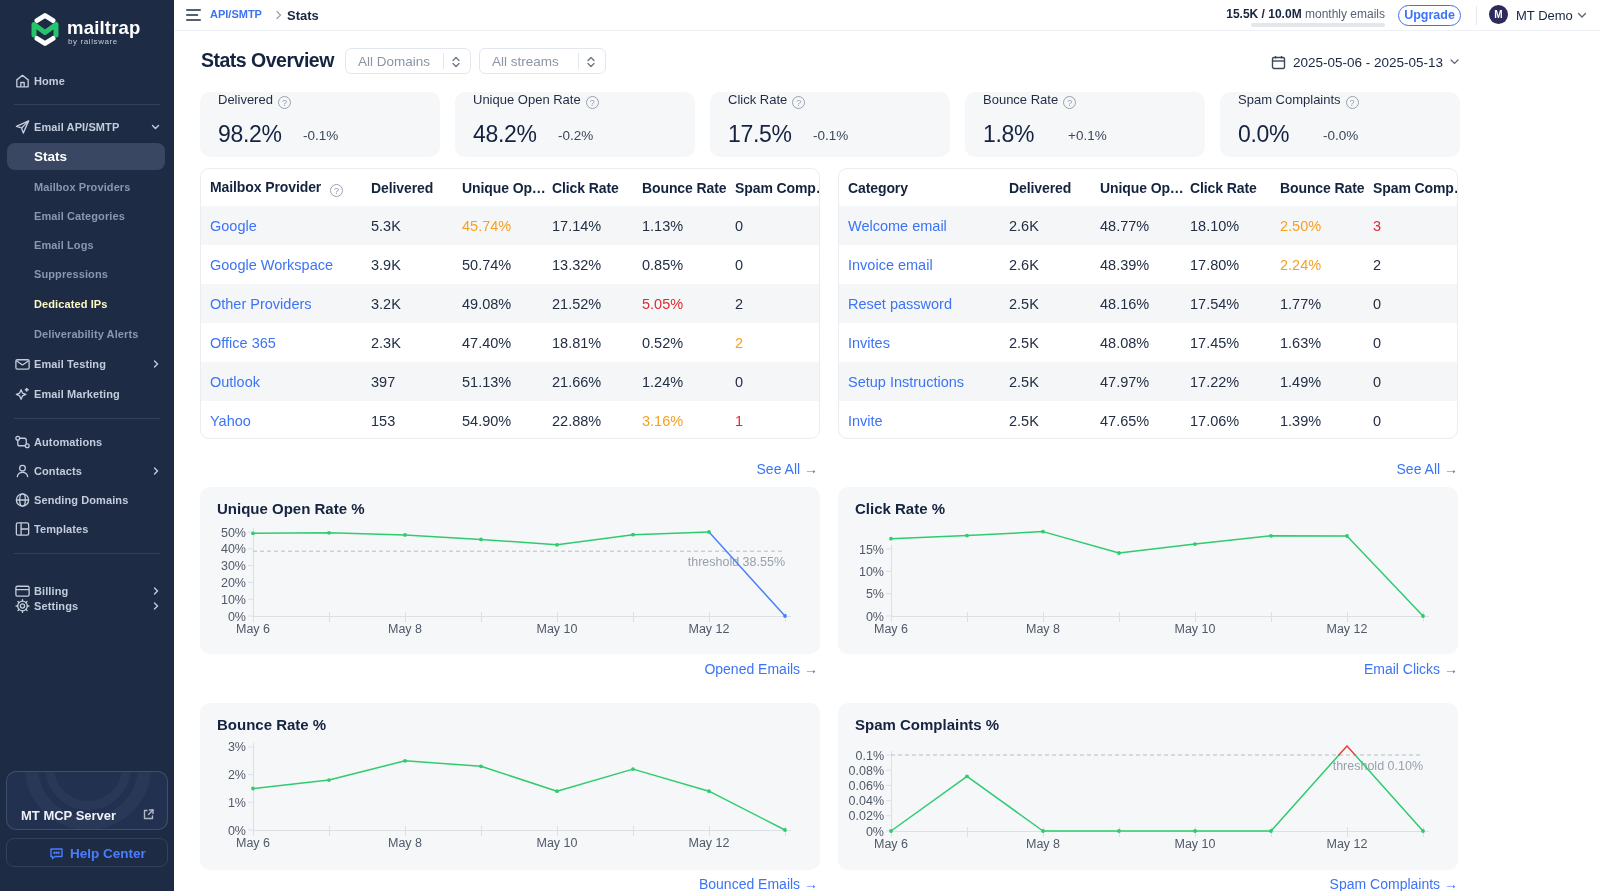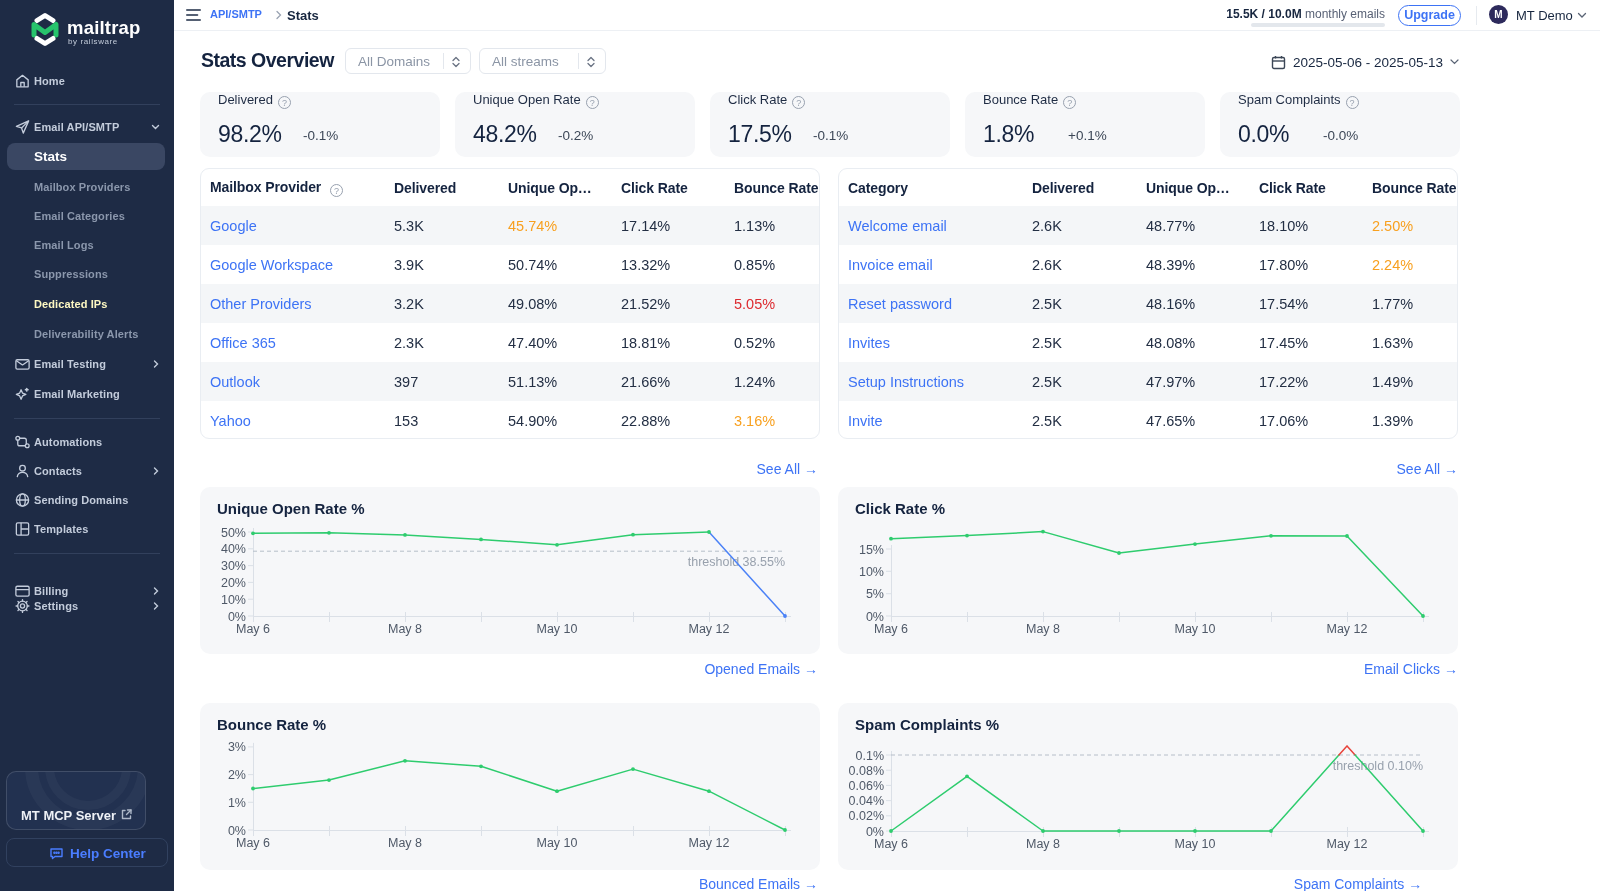--- a/index.html
+++ b/index.html
@@ -11,21 +11,21 @@
 .nav-item .ico { position:absolute; left:14px; top:50%; transform:translateY(-50%); width:17px; height:17px; }
 .nav-item .chev { position:absolute; right:14px; top:50%; transform:translateY(-50%); }
 .sdiv { position:absolute; left:14px; width:146px; height:1px; background:#32405c; }
 .topbar { position:absolute; left:174px; top:0; width:1426px; height:31px; background:#fff; border-bottom:1px solid #edf0f4; }
 .card { position:absolute; width:240px; height:65px; background:#f6f7f9; border-radius:10px; }
 .card .lbl { position:absolute; left:18px; top:0; font-size:13px; color:#1f2c44; }
 .card .val { position:absolute; left:18px; top:29px; font-size:23px; font-weight:400; color:#14233f; letter-spacing:-0.3px;}
 .card .dlt { position:absolute; left:103px; top:36px; font-size:13.5px; color:#3c4757; }
 .qm { display:inline-block; width:13px; height:13px; border:1px solid #98a1af; border-radius:50%; font-size:9px; color:#98a1af; text-align:center; line-height:12px; vertical-align:-2px; margin-left:5px; font-weight:400;}
 .tcard { position:absolute; width:620px; height:271px; background:#fff; border:1px solid #e9edf2; border-radius:9px; overflow:hidden; }
-.trow { display:grid; grid-template-columns:161px 91px 90px 90px 93px 1fr; padding-left:9px; align-items:center;gap:23px; }
+.trow { display:grid; grid-template-columns:161px 91px 90px 90px 93px 1fr; padding-left:9px; align-items:center; }
 .trow > div { white-space:nowrap; overflow:hidden; }
 .thead { height:37px; font-weight:700; color:#14233f; font-size:14px; letter-spacing:-0.1px; }
 .tr { height:39px; font-size:14.5px; color:#232f44; }
 .tr.odd { background:#f4f6f8; }
 .tr a { color:#3d73f5; text-decoration:none; }
 .ccard { position:absolute; width:620px; height:167px; background:#f6f7f9; border-radius:10px; }
 .ctitle { position:absolute; left:17px; top:13px; font-size:15px; font-weight:700; color:#14233f; }
 .link { position:absolute; font-size:14px; color:#3d73f5; }
 .orange { color:#f8a01f; }
 .red { color:#dd2b30; }
@@ -147,21 +147,21 @@
       <span class="ico"><svg viewBox="0 0 18 18" fill="none" stroke="#c3ccdb" stroke-width="1.4" stroke-linecap="round">
           <circle cx="9" cy="9" r="2.2"></circle>
           <circle cx="9" cy="9" r="5.1"></circle>
           <path d="M9 2.2 V3.9 M9 14.1 V15.8 M2.2 9 H3.9 M14.1 9 H15.8 M4.2 4.2 L5.4 5.4 M12.6 12.6 L13.8 13.8 M13.8 4.2 L12.6 5.4 M5.4 12.6 L4.2 13.8"></path>
         </svg></span>
       <span class="txt" style="color:#c3ccdb;left:34px;">Settings</span>
       <svg class="chev" width="8" height="8" viewBox="0 0 8 8">
         <path d="M2.5 1 L5.5 4 L2.5 7" fill="none" stroke="#c3ccdb" stroke-width="1.4" stroke-linecap="round"></path>
       </svg>
     </div>
-<div class="abs" style="left:6px;top:771px;width:140px;height:59px;border:1px solid rgba(255,255,255,0.14);border-radius:10px;background:#223150;overflow:hidden;">
+<div class="abs" style="left:6px;top:771px;width:162px;height:59px;border:1px solid rgba(255,255,255,0.14);border-radius:10px;background:#223150;overflow:hidden;">
 <div style="position:absolute;left:18px;top:-68px;width:126px;height:126px;border:13px solid rgba(255,255,255,0.035);border-radius:50%;"></div>
 <div style="position:absolute;left:38px;top:-48px;width:86px;height:86px;border:9px solid rgba(255,255,255,0.035);border-radius:50%;"></div>
 <div style="position:absolute;left:14px;top:36px;font-size:13px;font-weight:700;color:#eef1f6;">MT MCP Server</div>
 <svg style="position:absolute;right:12px;top:36px;" width="13" height="13" viewBox="0 0 13 13" fill="none" stroke="#aeb8c9" stroke-width="1.4" stroke-linecap="round" stroke-linejoin="round">
         <path d="M5 2.5 H2.5 V10.5 H10.5 V8"></path>
         <path d="M7.5 2 H11 V5.5"></path>
         <path d="M11 2 L6.5 6.5"></path>
       </svg>
 </div>
 <div class="abs" style="left:6px;top:838px;width:162px;height:29px;border:1px solid #31415f;border-radius:8px;">
@@ -516,12 +516,12 @@
       <circle cx="205" cy="128" r="1.9" fill="#2ecc6e"></circle>
       <circle cx="281" cy="128" r="1.9" fill="#2ecc6e"></circle>
       <circle cx="357" cy="128" r="1.9" fill="#2ecc6e"></circle>
       <circle cx="433" cy="128" r="1.9" fill="#2ecc6e"></circle>
       <circle cx="585" cy="128" r="1.9" fill="#2ecc6e"></circle>
     </svg>
   </div>
 <div class="link" style="left:618px;top:661px;width:200px;text-align:right;">Opened Emails →</div>
 <div class="link" style="left:1258px;top:661px;width:200px;text-align:right;">Email Clicks →</div>
 <div class="link" style="left:618px;top:876px;width:200px;text-align:right;">Bounced Emails →</div>
-<div class="link" style="left:1258px;top:876px;width:200px;text-align:center;">Spam Complaints →</div>
+<div class="link" style="left:1258px;top:876px;width:200px;text-align:right;">Spam Complaints →</div>
 </body></html>

